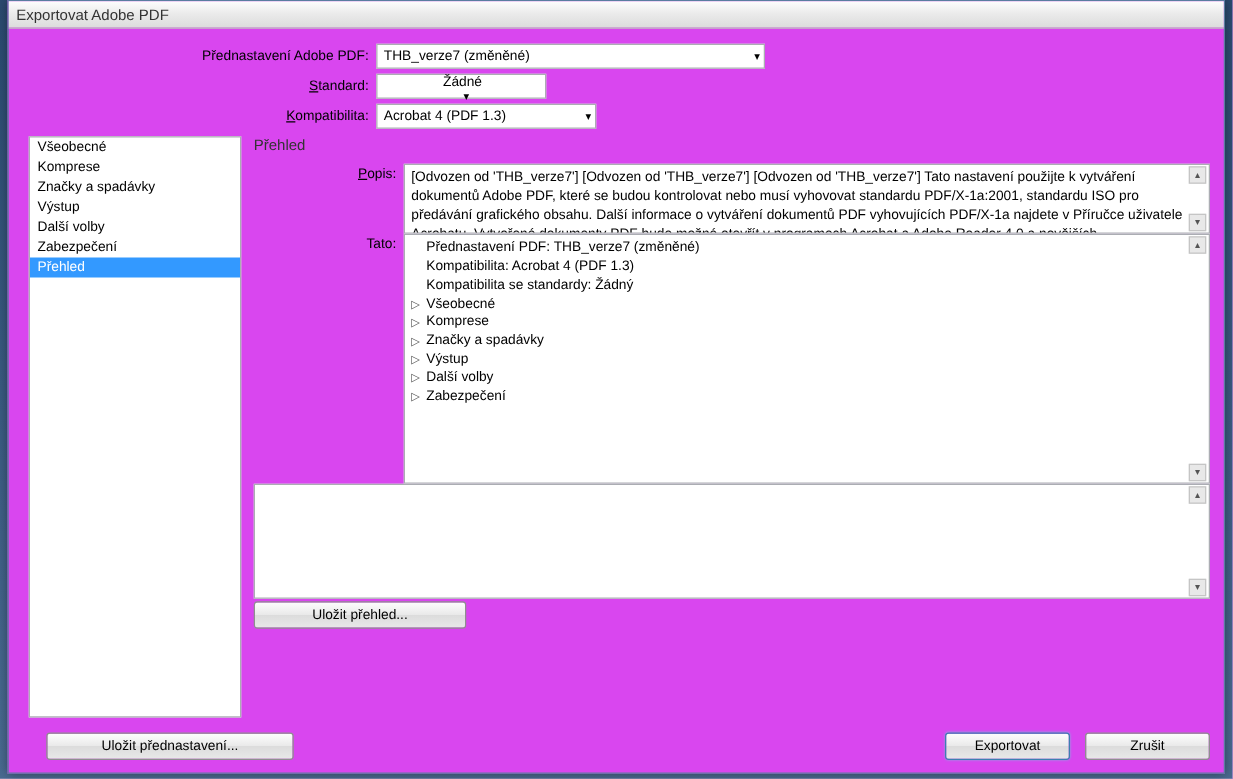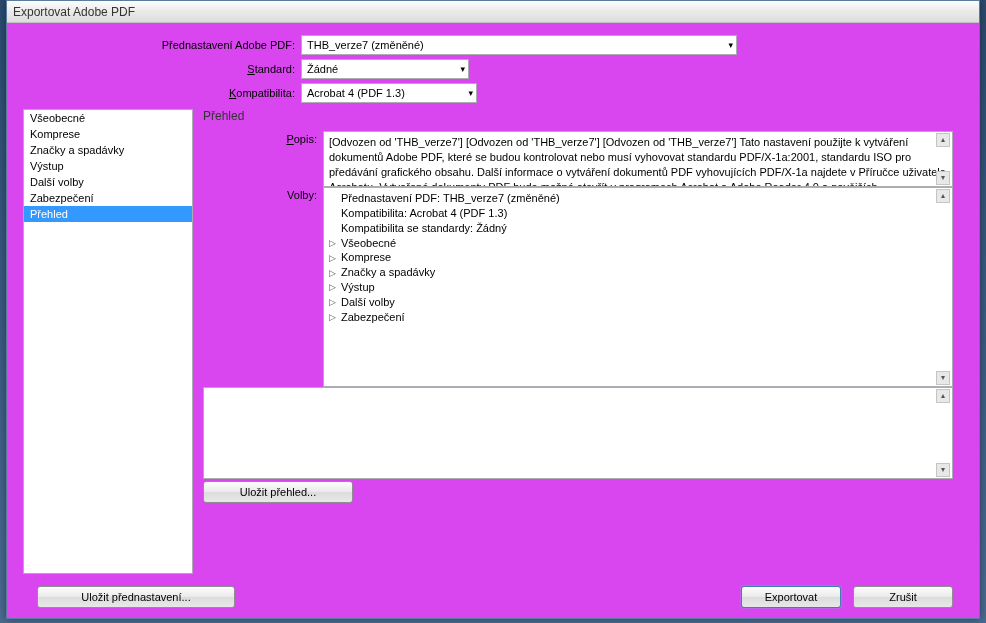--- a/index.html
+++ b/index.html
@@ -26,21 +26,21 @@
   background: linear-gradient(180deg, #fdfdfd 0%, #eaeaea 50%, #dcdcdc 100%);
   border-bottom: 1px solid #c0c0c0;
   display: flex;
   align-items: center;
   padding: 0 6px;
   font-size: 12px;
   color: #333;
 }
 .content {
   flex: 1;
-  padding: 12px 26px 10px 16px;
+  padding: 12px 11px 10px 16px;
   display: flex;
   flex-direction: column;
 }
 .top-form {
   display: flex;
   flex-direction: column;
   gap: 4px;
   margin-bottom: 4px;
 }
 .form-row {
@@ -62,22 +62,22 @@
   align-items: center;
   justify-content: space-between;
   padding: 0 3px 0 5px;
   font-size: 11px;
 }
 .combo .arrow {
   font-size: 9px;
   color: #000;
   margin-left: 6px;
 }
-.combo.wide { width: 436px; text-align: center; }
-.combo.mid { width: 168px; }
+.combo.wide { width: 311px; text-align: center; }
+.combo.mid { width: 136px; flex-direction: column; }
 .combo.mid2 { width: 176px; }
 .main-area {
   flex: 1;
   display: flex;
   gap: 10px;
   margin-top: 2px;
 }
 .sidebar {
   width: 170px;
   background: #fff;
@@ -238,21 +238,21 @@
         <div class="field-block">
           <div class="field-label"><u>P</u><span>opis:</span></div>
           <div class="textbox h56">
             <span>[Odvozen od 'THB_verze7'] [Odvozen od 'THB_verze7'] [Odvozen od 'THB_verze7'] Tato nastavení použijte k vytváření dokumentů Adobe PDF, které se budou kontrolovat nebo musí vyhovovat standardu PDF/X-1a:2001, standardu ISO pro předávání grafického obsahu.  Další informace o vytváření dokumentů PDF vyhovujících PDF/X-1a najdete v Příručce uživatele Acrobatu.  Vytvořené dokumenty PDF bude možné otevřít v programech Acrobat a Adobe Reader 4.0 a novějších.</span>
             <div class="scroll-arrow top">▴</div>
             <div class="scroll-arrow bot">▾</div>
           </div>
         </div>
 
         <div class="field-block">
-          <div class="field-label">Volby:</div>
+          <div class="field-label">Tato:</div>
           <div class="textbox h200" style="padding-right:18px;">
             <div class="tree-plain">Přednastavení PDF: THB_verze7 (změněné)</div>
             <div class="tree-plain">Kompatibilita: Acrobat 4 (PDF 1.3)</div>
             <div class="tree-plain">Kompatibilita se standardy: Žádný</div>
             <div class="tree-item">
                 <span class="tree-arrow">▷</span>
                 <span>Všeobecné</span>
               </div>
             <div class="tree-item">
                 <span class="tree-arrow">▷</span>
@@ -281,21 +281,21 @@
 
         <div class="field-block">
           <div class="textbox h90">
             <div class="scroll-arrow top">▴</div>
             <div class="scroll-arrow bot">▾</div>
           </div>
         </div>
 
         <div class="save-summary-row">
           <div style="width:0px;"></div>
-          <div class="btn" style="width:150px;">Uložit přehled...</div>
+          <div class="btn" style="width:170px;">Uložit přehled...</div>
         </div>
       </div>
     </div>
 
     <div class="footer">
       <div class="btn wide" style="margin-left:14px;">Uložit přednastavení...</div>
       <div class="footer-right">
         <div class="btn action highlight">Exportovat</div>
         <div class="btn action">Zrušit</div>
       </div>

